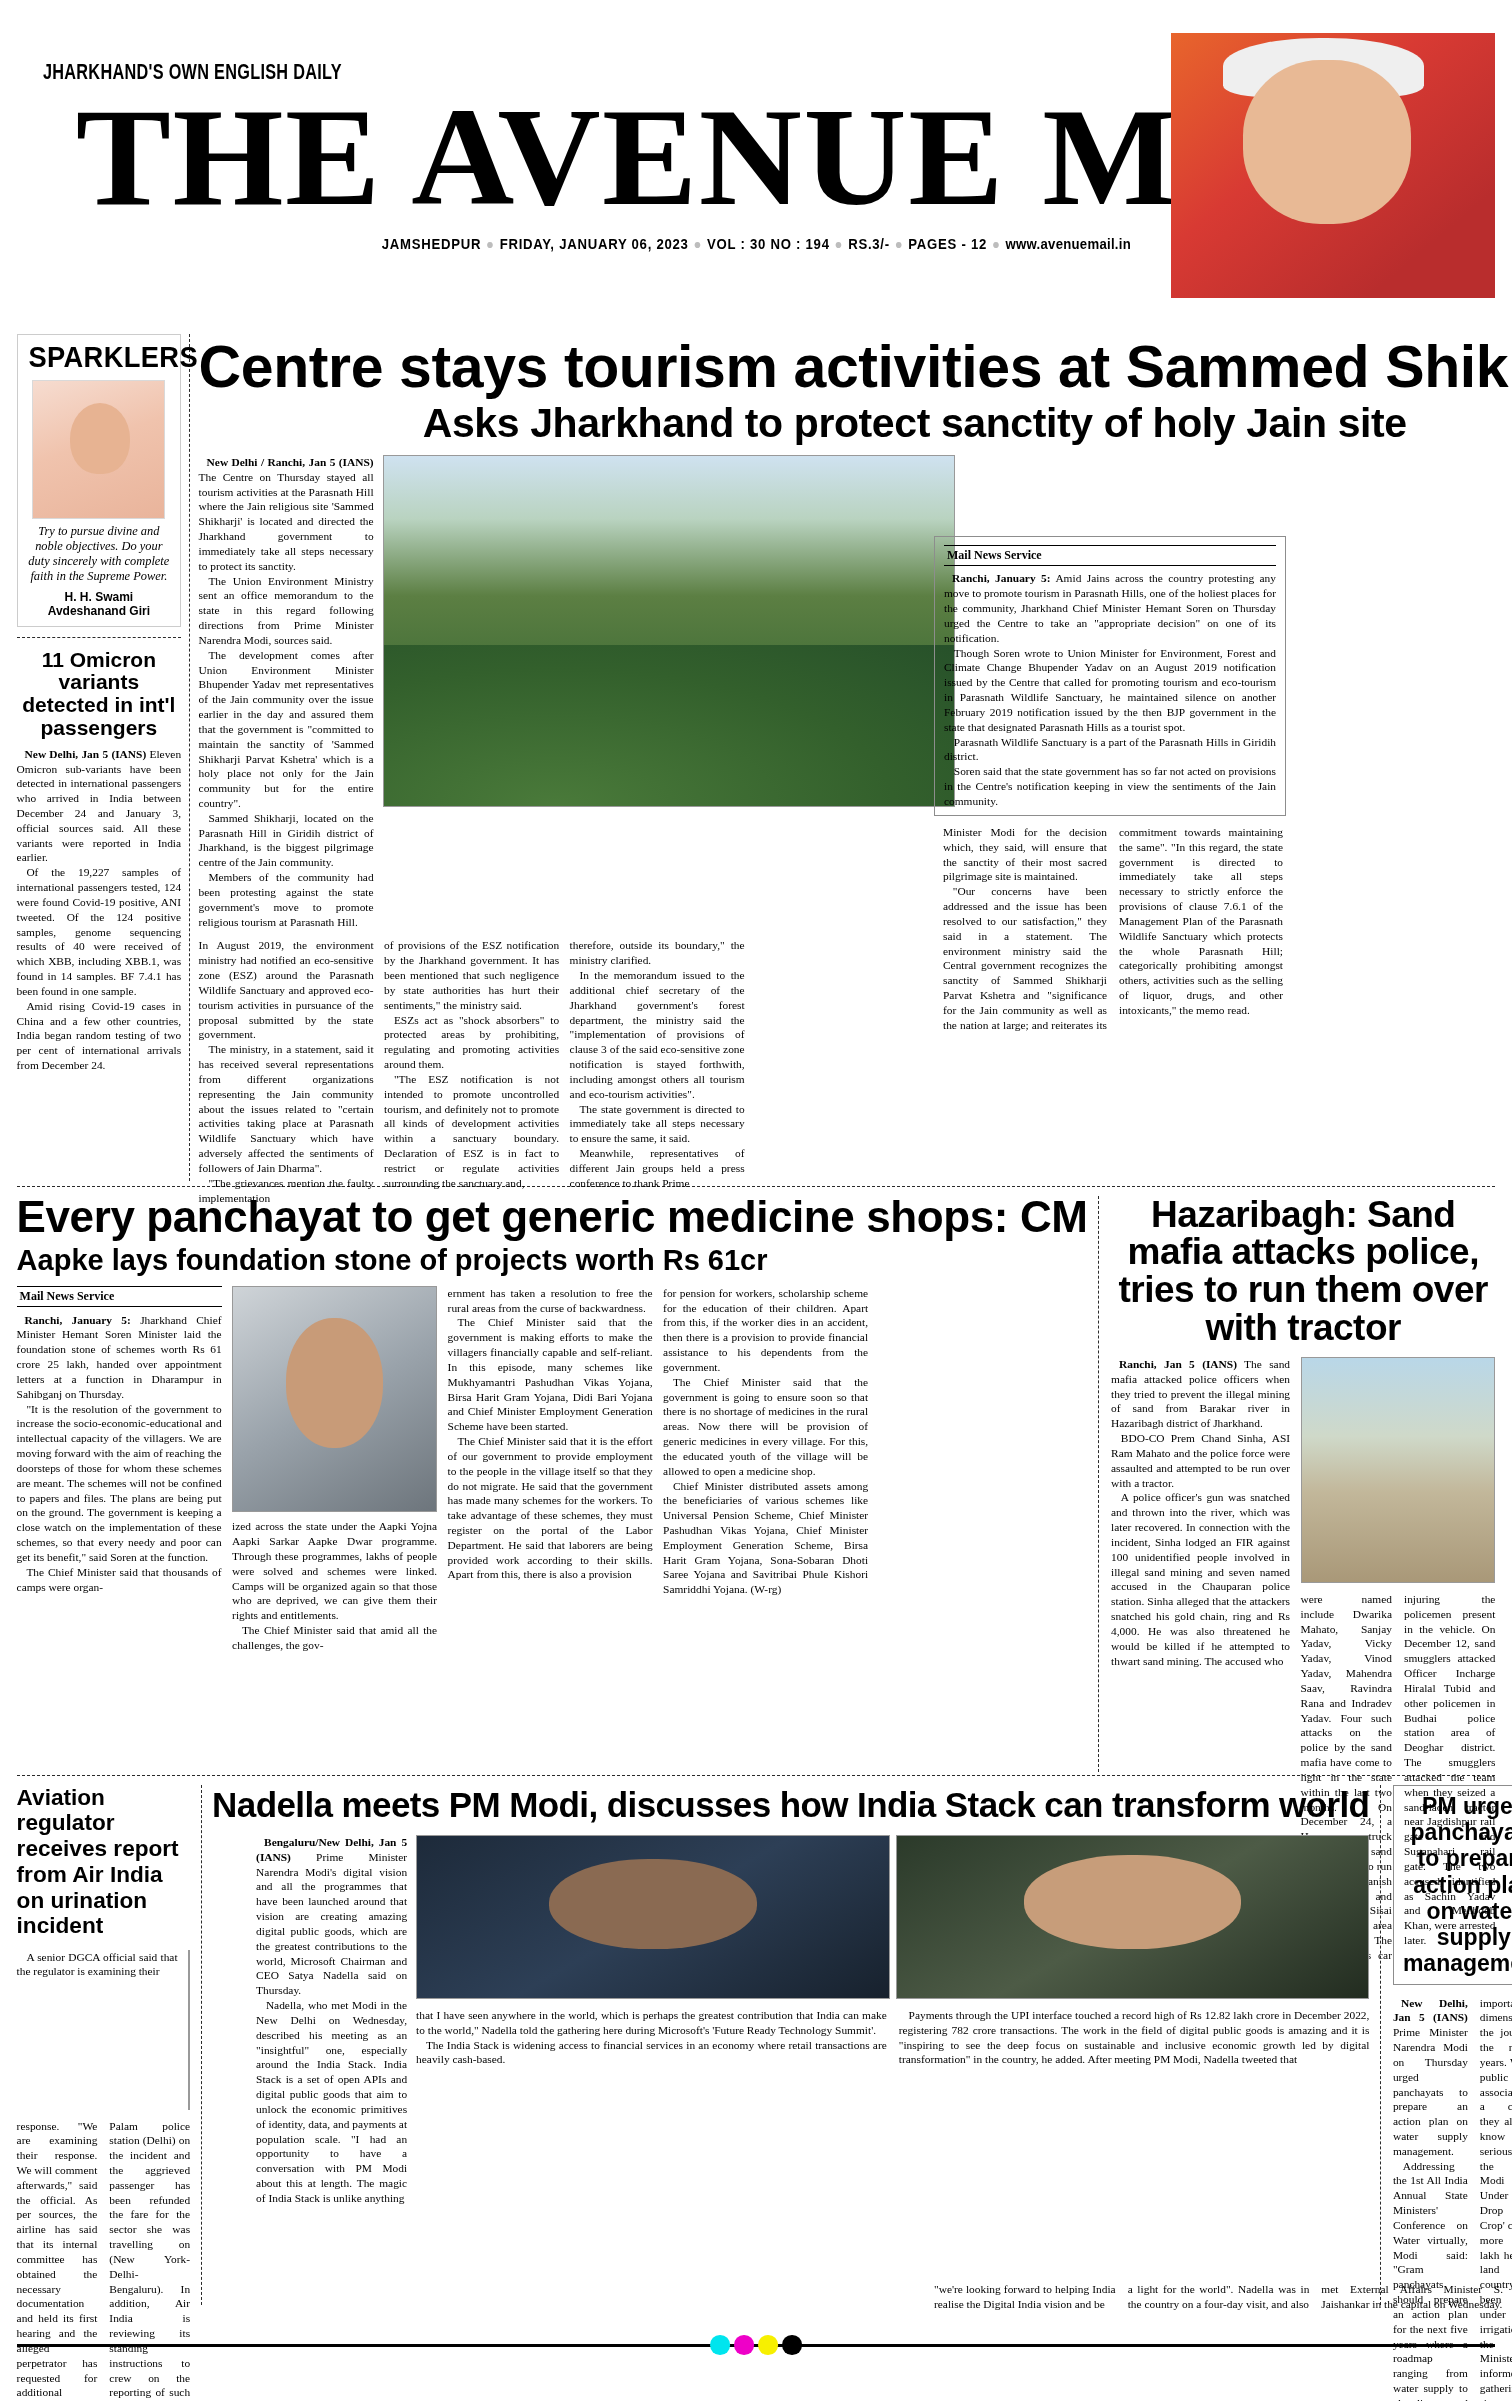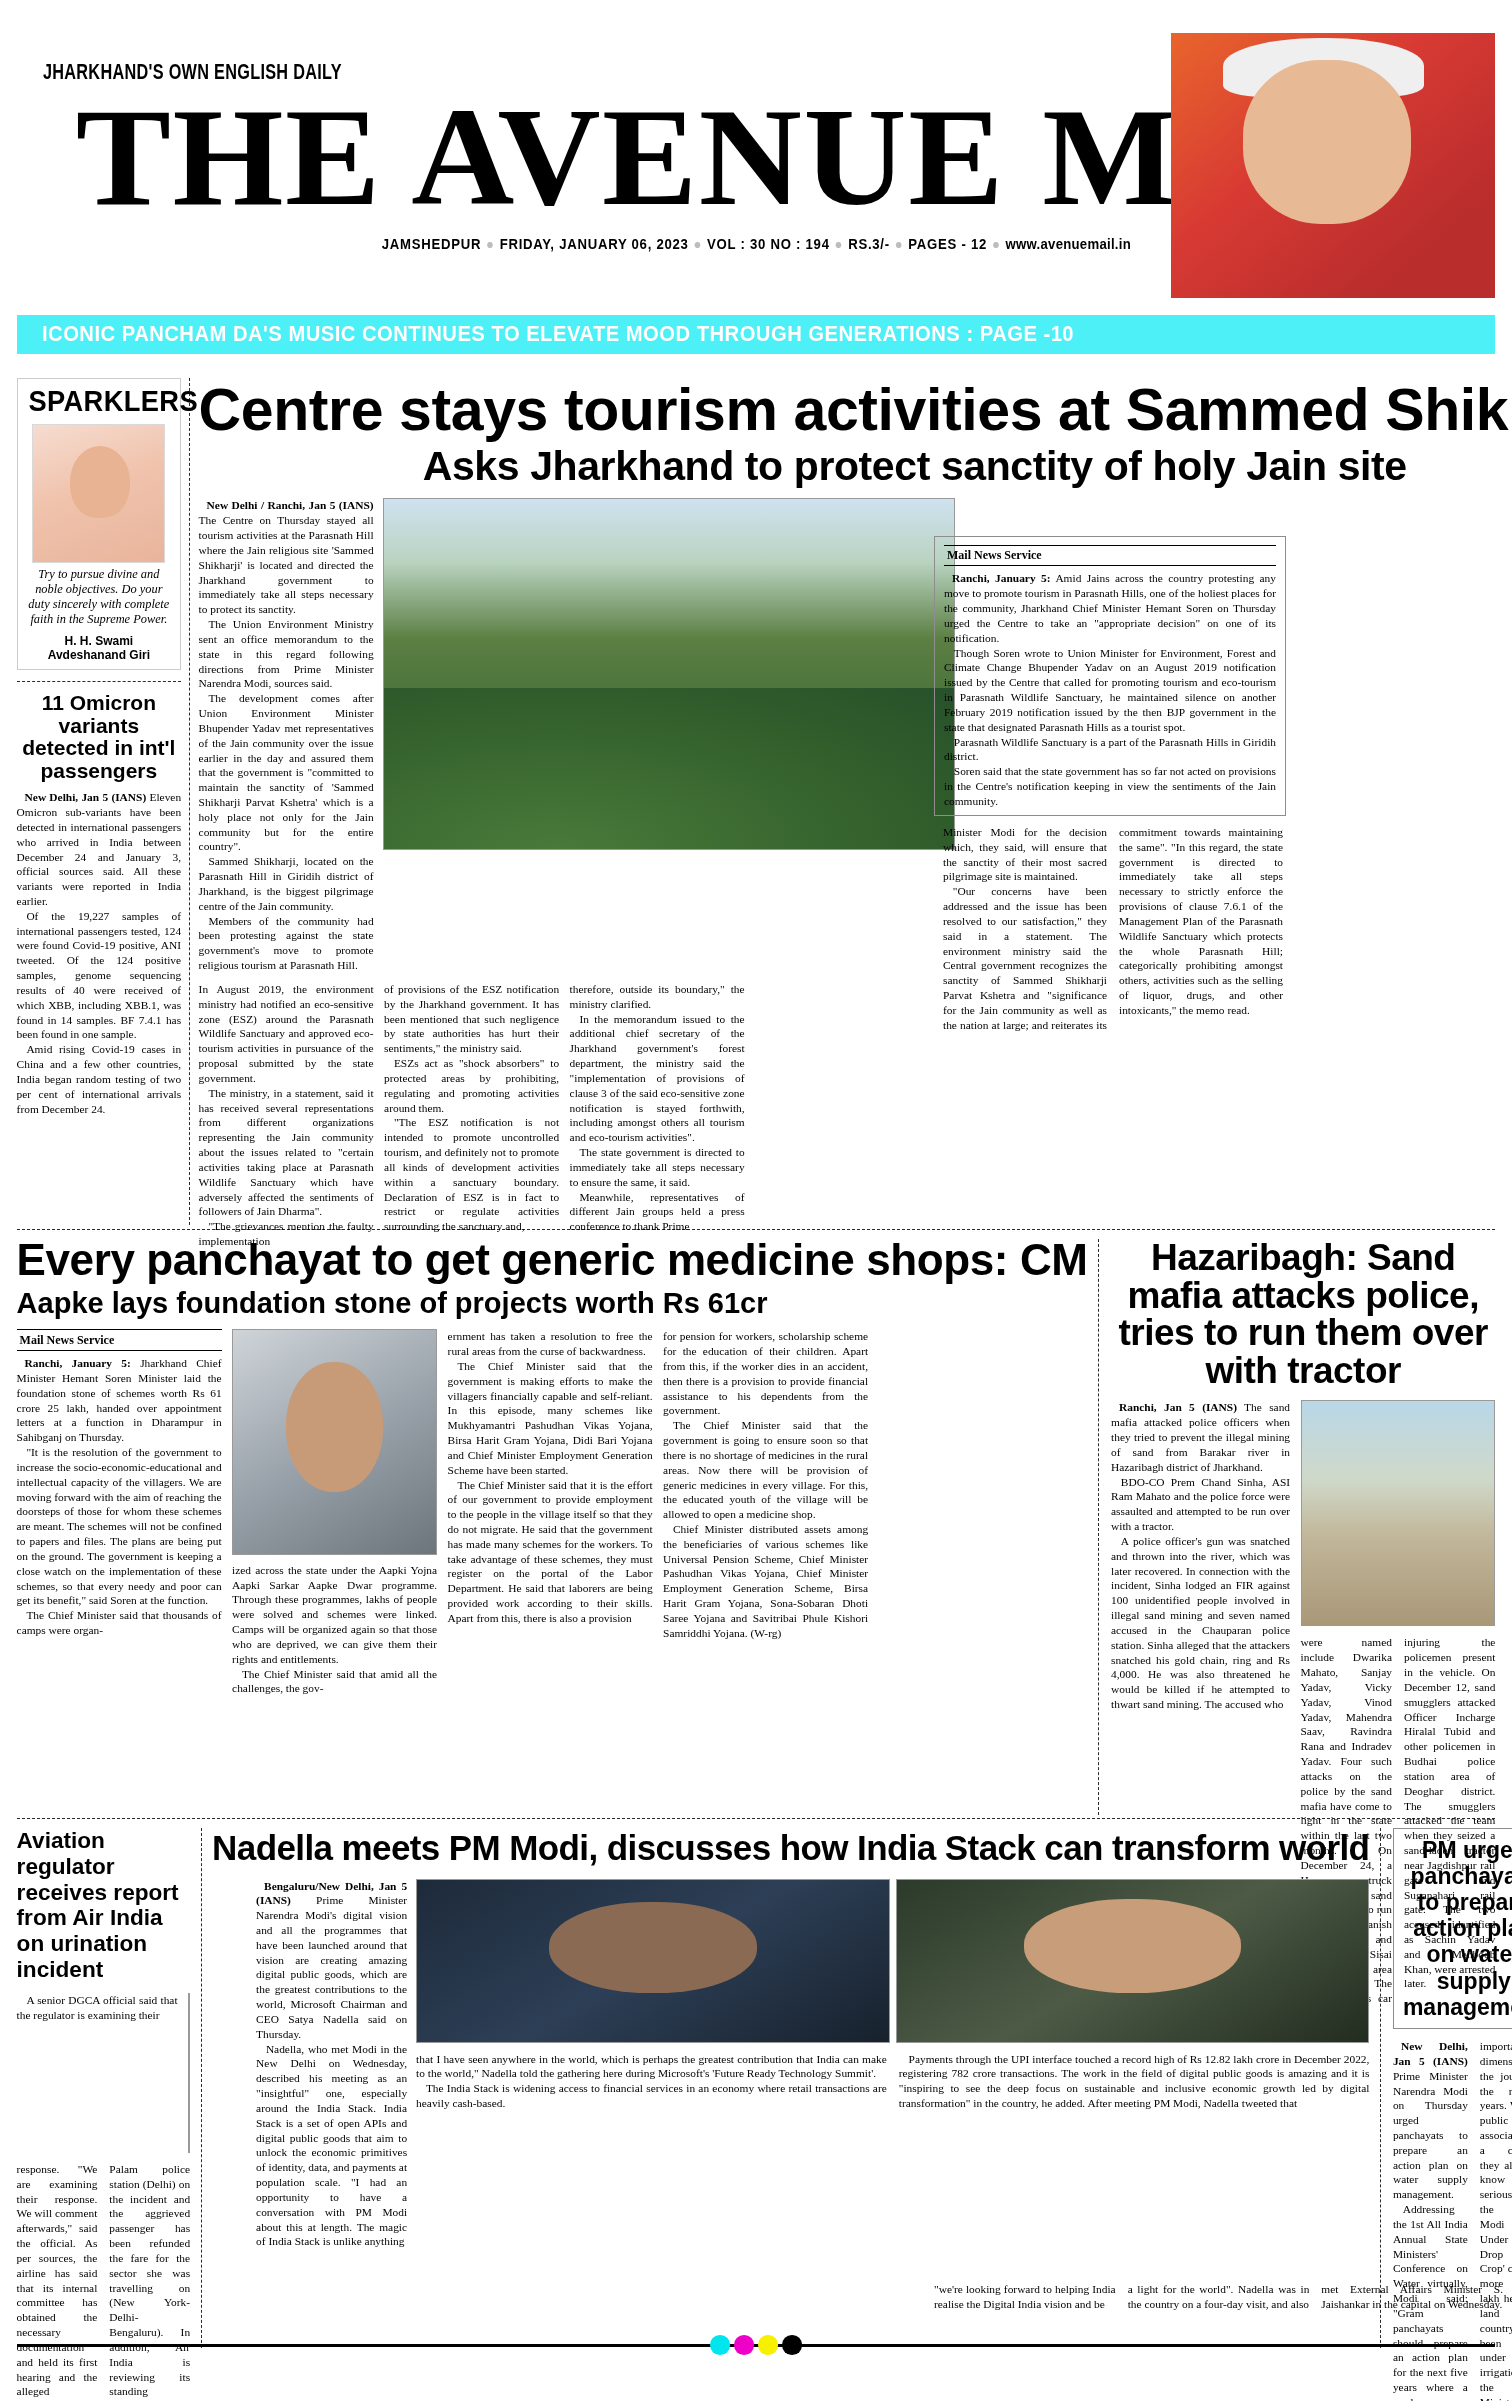--- a/index.html
+++ b/index.html
@@ -211,23 +211,20 @@
     <div class="kicker">JHARKHAND'S OWN ENGLISH DAILY</div>
     <div class="title-wrap">
       <div class="paper-title">THE AVENUE MAIL</div>
     </div>
     <div class="dateline">
       <span>JAMSHEDPUR</span><span class="sep">●</span><span>FRIDAY,  JANUARY 06, 2023</span><span class="sep">●</span><span>VOL : 30   NO : 194</span><span class="sep">●</span><span>RS.3/-</span><span class="sep">●</span><span>PAGES - 12</span><span class="sep">●</span><span class="site">www.avenuemail.in</span>
     </div>
     <div class="mast-photo img-mast"></div>
   </div>
 
-  <div class="banner">
-    <div class="banner-text">ICONIC PANCHAM DA'S MUSIC CONTINUES TO ELEVATE MOOD THROUGH GENERATIONS : PAGE -10</div>
-  </div>
 
   <div class="top-sec">
 
     <div class="sparkler-col">
       <div class="sp-box">
         <div class="sp-title">SPARKLERS</div>
         <div class="sp-photo img-guru"></div>
         <div class="sp-quote">Try to pursue divine and noble objectives. Do your duty sincerely with complete faith in the Supreme Power.</div>
         <div class="sp-author">H. H. Swami Avdeshanand Giri</div>
       </div>

